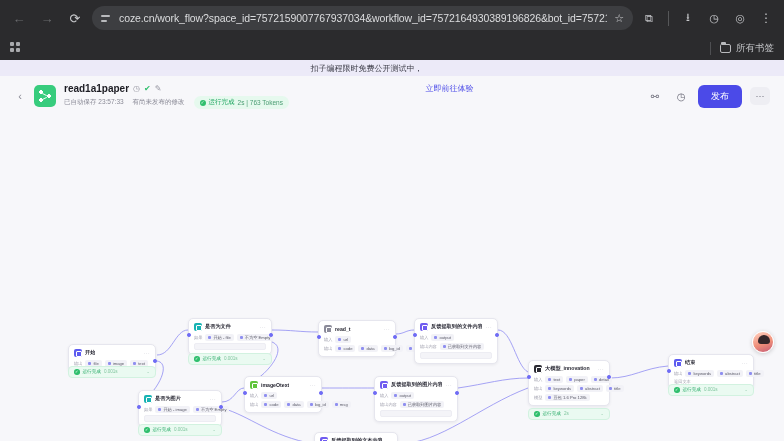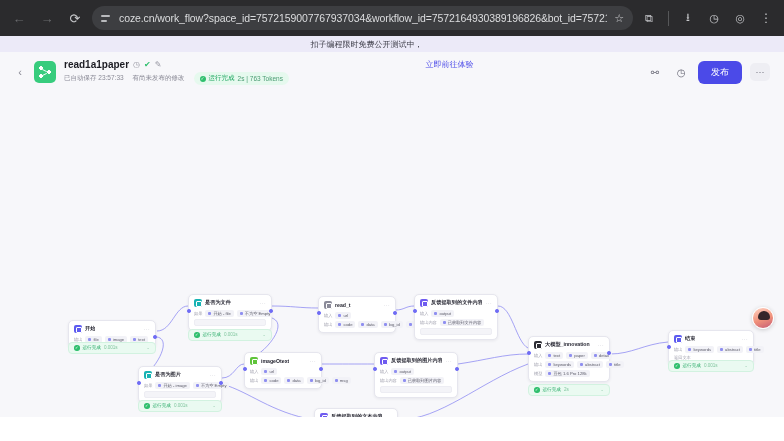--- a/index.html
+++ b/index.html
@@ -366,20 +366,33 @@
     </div>
 
     <div class="tb-icon">⧉</div>
     <div class="tb-divider"></div>
     <div class="tb-icon">⭳</div>
     <div class="tb-icon">◷</div>
     <div class="tb-icon">◎</div>
     <div class="tb-icon kebab">⋮</div>
   </div>
 
+  <div class="bookmark-bar">
+    <span class="apps-icon">
+        <i></i>
+        <i></i>
+        <i></i>
+        <i></i>
+      </span>
+    <span class="bm-right">
+      <span class="bm-sep"></span>
+      <span class="folder-icon"></span>
+      <span>所有书签</span>
+    </span>
+  </div>
 </div>
 
 <div class="page">
 
   <div class="promo-banner">
     <span>扣子编程限时免费公开测试中，</span>
     <span class="promo-link">立即前往体验</span>
   </div>
 
   <div class="wf-header">

